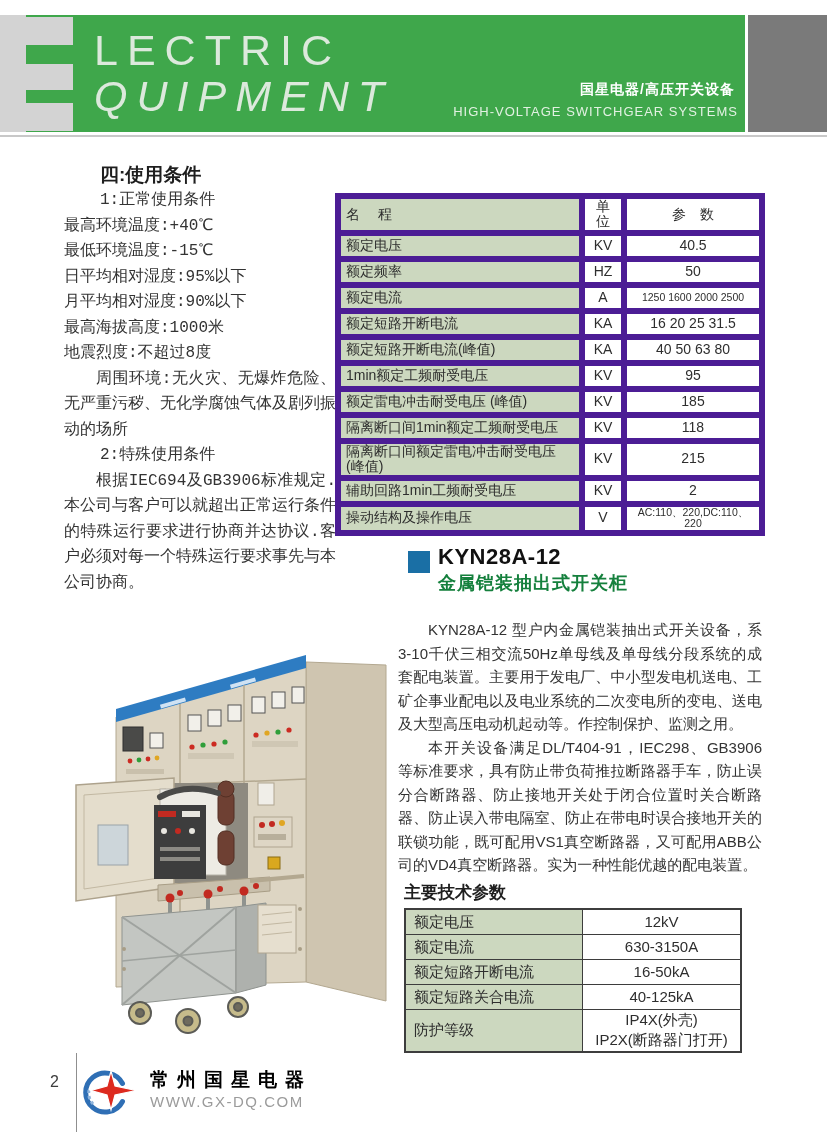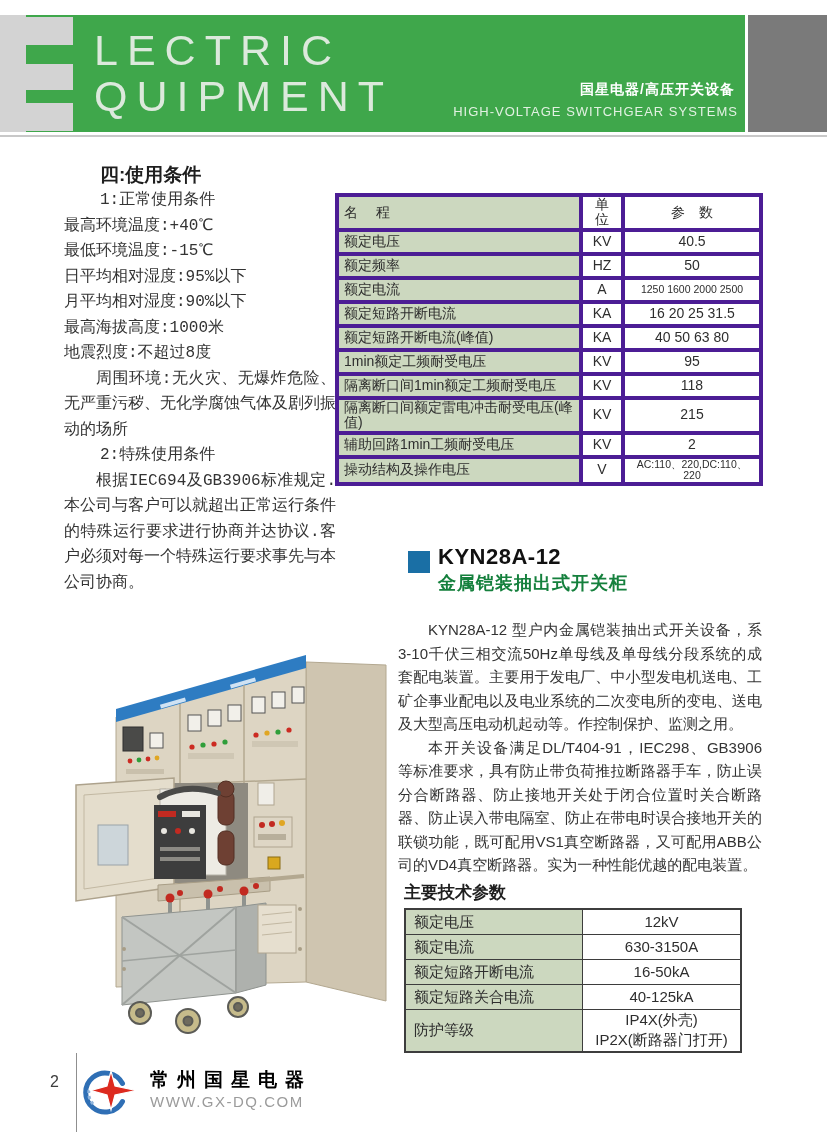--- a/index.html
+++ b/index.html
@@ -8,38 +8,38 @@
 
   
   .banner{position:absolute;left:25px;top:8px;width:720px;height:117px;background:#3fa74b;}
   .e-spine{position:absolute;left:0;top:8px;width:26px;height:117px;background:#d3d3d3;}
   .e-bar{position:absolute;left:26px;width:47px;background:#d3d3d3;}
   .e-bar.b1{top:10px;height:28px;}
   .e-bar.b2{top:57px;height:26px;}
   .e-bar.b3{top:96px;height:28px;}
   .logo-word{position:absolute;left:94px;color:#dce9dc;font-weight:100;font-size:43px;letter-spacing:9px;line-height:1;}
   .logo-word.w1{top:22px;}
-  .logo-word.w2{top:68px;}
+  .logo-word.w2{top:68px;font-style:italic;}
   .brand-cn{position:absolute;right:92px;top:74px;color:#ffffff;font-weight:bold;font-size:14px;letter-spacing:1px;}
   .brand-en{position:absolute;right:89px;top:97px;color:#e2f1e2;font-size:13px;letter-spacing:1px;}
   .dark-block{position:absolute;left:748px;top:8px;width:79px;height:117px;background:#7a7a7a;}
   .header-rule{position:absolute;left:0;top:128px;width:827px;height:2px;background:#c8c8c8;}
 
   
   .sec4-title{position:absolute;left:100px;top:155px;font-size:19px;font-weight:bold;color:#1e1e1e;}
   .sec4-body{position:absolute;left:64px;top:181px;width:272px;font-size:16px;line-height:25.5px;color:#333;font-family:Liberation Mono, monospace;}
   .sec4-body p{margin:0;}
   .sec4-body p.ind{padding-left:36px;}
   .sec4-body p.para{text-indent:2em;text-align:justify;}
 
   
   .sec5-title{position:absolute;left:336px;top:156px;font-size:17px;font-weight:bold;color:#1e1e1e;}
   table.t5{position:absolute;left:335px;top:186px;width:424px;border-collapse:collapse;table-layout:fixed;
            font-size:14px;color:#2e2e2e;border:2px solid #3d3d3d;}
-  table.t5 th,table.t5 td{border:4px solid #4c1d95;height:20px;padding:0 5px;font-weight:normal;line-height:1.1;}
+  table.t5 th,table.t5 td{border:6px solid #4c1d95;height:20px;padding:0 5px;font-weight:normal;line-height:1.1;}
   table.t5 .c-name{background:#ccd8bf;text-align:left;}
   table.t5 .c-unit{text-align:center;width:42px;}
   table.t5 .c-val{text-align:center;width:136px;}
   table.t5 th.c-name{letter-spacing:2px;}
   table.t5 td.small{font-size:10.5px;letter-spacing:0;}
 
   
   .blue-sq{position:absolute;left:408px;top:544px;width:22px;height:22px;background:#1a6fa5;}
   .prod-model{position:absolute;left:438px;top:537px;font-size:22px;font-weight:bold;color:#111;letter-spacing:0.5px;}
   .prod-name{position:absolute;left:438px;top:564px;font-size:18px;font-weight:bold;color:#15803d;letter-spacing:1px;}
@@ -130,20 +130,25 @@
         </tr>
         <tr>
           <td class="c-name">额定短路开断电流(峰值)</td>
           <td class="c-unit">KA</td>
           <td class="c-val">40 50 63 80</td>
         </tr>
         <tr>
           <td class="c-name">1min额定工频耐受电压</td>
           <td class="c-unit">KV</td>
           <td class="c-val">95</td>
+        </tr>
+        <tr>
+          <td class="c-name">额定雷电冲击耐受电压 (峰值)</td>
+          <td class="c-unit">KV</td>
+          <td class="c-val">185</td>
         </tr>
         <tr>
           <td class="c-name">隔离断口间1min额定工频耐受电压</td>
           <td class="c-unit">KV</td>
           <td class="c-val">118</td>
         </tr>
         <tr>
           <td class="c-name">隔离断口间额定雷电冲击耐受电压(峰值)</td>
           <td class="c-unit">KV</td>
           <td class="c-val">215</td>

